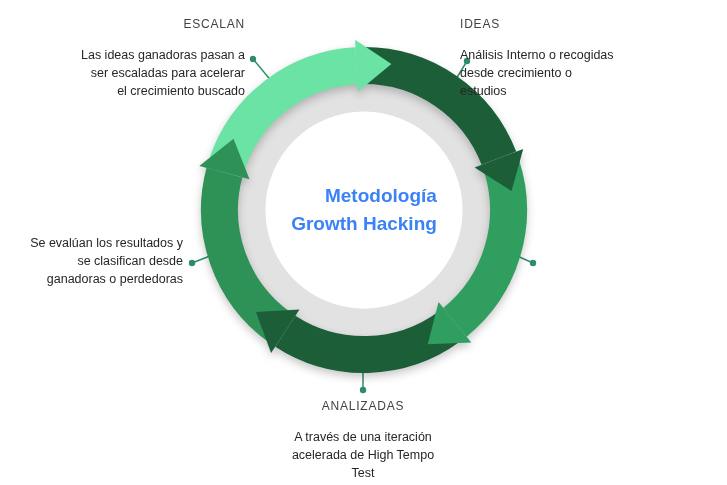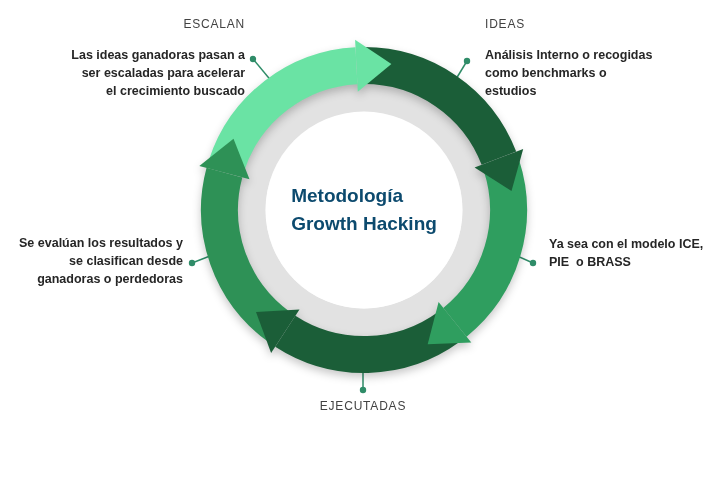--- a/index.html
+++ b/index.html
@@ -17,40 +17,40 @@
   .stage-label{
     font-size:12px;
     letter-spacing:0.8px;
     color:#424242;
     line-height:14px;
     margin-bottom:15px;
     white-space:pre;
   }
   .stage-desc{
     font-size:12.5px;
-    font-weight:bold;
+    font-weight:normal;
     color:#262626;
     line-height:18px;
     white-space:pre-wrap;
   }
   .align-right{text-align:right;}
   .align-center{text-align:center;}
   .node-escalan{top:17px;right:482px;}
-  .node-ideas{top:17px;left:485px;}
+  .node-ideas{top:17px;left:460px;}
   .node-rankeadas{top:235px;left:549px;}
   .node-ejecutadas{top:399px;left:363px;transform:translateX(-50%);}
   .node-analizadas{top:234px;right:544px;}
   .center-title{
     position:absolute;
     left:364px;top:210px;
     transform:translate(-50%,-50%);
-    text-align:left;
+    text-align:right;
     font-size:19px;
     font-weight:bold;
-    color:#0c4a6e;
+    color:#3b82f6;
     line-height:28px;
     white-space:pre-wrap;
   }
 </style>
 </head>
 <body>
 
 <div class="canvas">
 
   <svg class="diagram" width="727" height="485" viewBox="0 0 727 485">
@@ -89,31 +89,32 @@
       <polygon points="199.3,165.9 233.5,138.8 249.5,179.3" fill="#2E9156"></polygon>
     </g>
   </svg>
 
   <div class="center-title">Metodología
 Growth Hacking</div>
 
   <div class="node node-ideas">
     <div class="stage-label">IDEAS</div>
     <div class="stage-desc">Análisis Interno o recogidas
-como benchmarks o
+desde crecimiento o
 estudios</div>
   </div>
 
   <div class="node node-rankeadas">
-    <div class="stage-desc">Ya sea con el modelo ICE,
-PIE  o BRASS</div>
   </div>
 
   <div class="node node-ejecutadas align-center">
-    <div class="stage-label">EJECUTADAS</div>
+    <div class="stage-label">ANALIZADAS</div>
+    <div class="stage-desc">A través de una iteración
+acelerada de High Tempo
+Test</div>
   </div>
 
   <div class="node node-analizadas align-right">
     <div class="stage-desc">Se evalúan los resultados y
 se clasifican desde
 ganadoras o perdedoras</div>
   </div>
 
   <div class="node node-escalan align-right">
     <div class="stage-label">ESCALAN</div>

